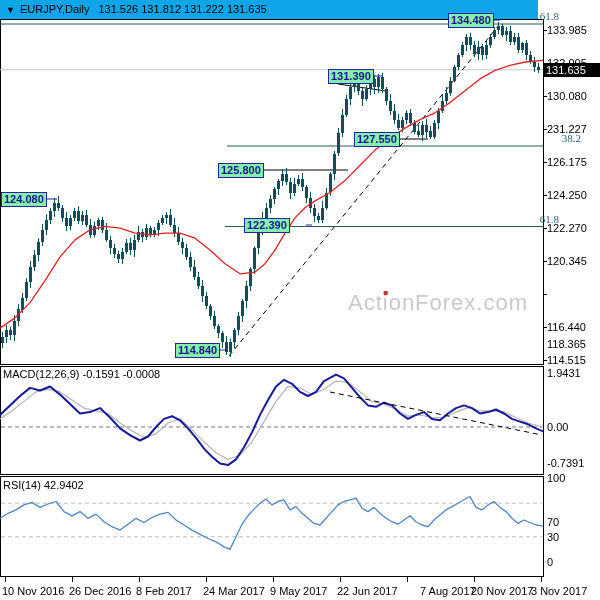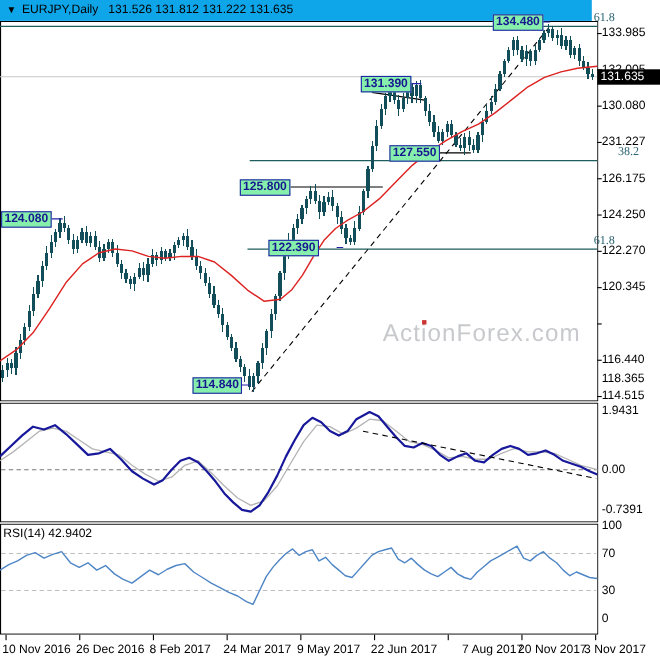--- a/index.html
+++ b/index.html
@@ -327,20 +327,24 @@
       <path d="M0 48.9 L10 39.4 L20 30.0 L30 21.9 L40 24.5 L50 20.5 L60 28.6 L70 38.0 L80 47.5 L90 46.1 L100 42.1 L110 51.5 L120 62.4 L130 69.1 L140 74.5 L148 70.5 L156 61.0 L164 52.9 L172 50.2 L180 54.3 L188 62.4 L196 71.8 L204 82.6 L212 90.7 L220 97.5 L228 99.1 L236 93.4 L244 81.3 L252 66.4 L260 48.9 L268 34.0 L276 20.5 L284 13.8 L292 17.8 L300 25.9 L308 30.0 L316 25.9 L324 15.1 L336 8.6 L344 12.4 L352 21.9 L360 31.3 L368 39.4 L376 40.8 L384 36.7 L392 39.4 L400 47.5 L408 52.9 L416 48.9 L424 46.1 L432 52.9 L440 54.3 L448 47.5 L456 42.1 L464 39.4 L472 42.1 L480 47.5 L488 46.1 L496 43.5 L504 47.5 L512 52.9 L520 55.6 L528 58.3 L536 62.4 L543 65.3" fill="none" stroke="#18189b" stroke-width="2" stroke-linejoin="round"></path>
       <line x1="330" y1="26" x2="542" y2="69" stroke="#000000" stroke-width="1" stroke-dasharray="5 4"></line>
     </svg>
   <svg id="rsi-svg" style="top:476px" width="544" height="101" viewBox="0 0 544 101">
       <rect x="0.5" y="0.5" width="543" height="100" fill="none" stroke="#000000"></rect>
       <line x1="1" y1="27.2" x2="542" y2="27.2" stroke="#bdbdbd" stroke-width="1" stroke-dasharray="4 3"></line>
       <line x1="1" y1="60.8" x2="542" y2="60.8" stroke="#bdbdbd" stroke-width="1" stroke-dasharray="4 3"></line>
       <path d="M0 42.3 L8 37.3 L16 33.9 L24 28.9 L32 26.4 L40 31.4 L48 28.0 L56 25.5 L64 35.6 L72 39.8 L80 35.6 L88 42.3 L96 38.1 L104 45.7 L112 50.7 L120 54.1 L128 48.2 L136 42.3 L144 46.5 L152 41.5 L160 38.1 L168 36.4 L176 44.0 L184 49.0 L192 54.1 L200 58.3 L208 62.5 L216 65.8 L224 70.9 L230 73.4 L236 60.8 L242 48.2 L248 39.8 L254 33.1 L260 27.2 L266 23.0 L272 28.9 L278 25.5 L284 23.8 L290 33.9 L296 30.6 L302 37.3 L308 42.3 L314 47.4 L320 49.0 L326 42.3 L332 35.6 L338 28.9 L344 25.5 L350 23.8 L356 22.2 L362 32.2 L368 35.6 L374 31.4 L380 37.3 L386 42.3 L392 45.7 L398 48.2 L404 44.0 L410 39.8 L416 45.7 L422 49.0 L428 50.7 L434 44.0 L440 39.0 L446 33.9 L452 30.6 L458 27.2 L464 23.8 L470 20.5 L476 31.4 L482 33.9 L488 28.9 L494 25.5 L500 31.4 L506 35.6 L512 42.3 L518 47.4 L524 44.0 L530 46.5 L536 49.0 L543 49.9" fill="none" stroke="#4f86c6" stroke-width="1.3" stroke-linejoin="round"></path>
     </svg>
 
+  <div class="pane-label" style="top:368px">
+    <span>MACD(12,26,9)</span>
+    <span>-0.1591 -0.0008</span>
+  </div>
   <div class="pane-label" style="top:479px">
     <span>RSI(14)</span>
     <span>42.9402</span>
   </div>
 
   <div id="price-axis">
       <div class="ptick" style="top: 30px;"></div>
       <div class="axis-label" style="top: 24px;">133.985</div>
       <div class="ptick" style="top: 63px;"></div>
       <div class="axis-label" style="top: 57px;">132.005</div>
@@ -361,21 +365,21 @@
       <div class="ptick" style="top: 327px;"></div>
       <div class="axis-label" style="top: 321px;">116.440</div>
       <div class="ptick" style="top: 360px;"></div>
       <div class="axis-label" style="top: 354px;">114.515</div>
     </div>
   <div id="indicator-axis">
       <div class="axis-label" style="top: 367px;">1.9431</div>
       <div class="axis-label" style="top: 421px;">0.00</div>
       <div class="axis-label" style="top: 457px;">-0.7391</div>
       <div class="axis-label" style="top: 472px;">100</div>
-      <div class="axis-label" style="top: 497px;">70</div>
+      <div class="axis-label" style="top: 516px;">70</div>
       <div class="axis-label" style="top: 531px;">30</div>
       <div class="axis-label" style="top: 556px;">0</div>
     </div>
   <div id="time-axis">
       <div class="ttick" style="left: 5px;"></div>
       <div class="time-label" style="left: 2px;">10 Nov 2016</div>
       <div class="ttick" style="left: 72px;"></div>
       <div class="time-label" style="left: 69px;">26 Dec 2016</div>
       <div class="ttick" style="left: 139px;"></div>
       <div class="time-label" style="left: 136px;">8 Feb 2017</div>

